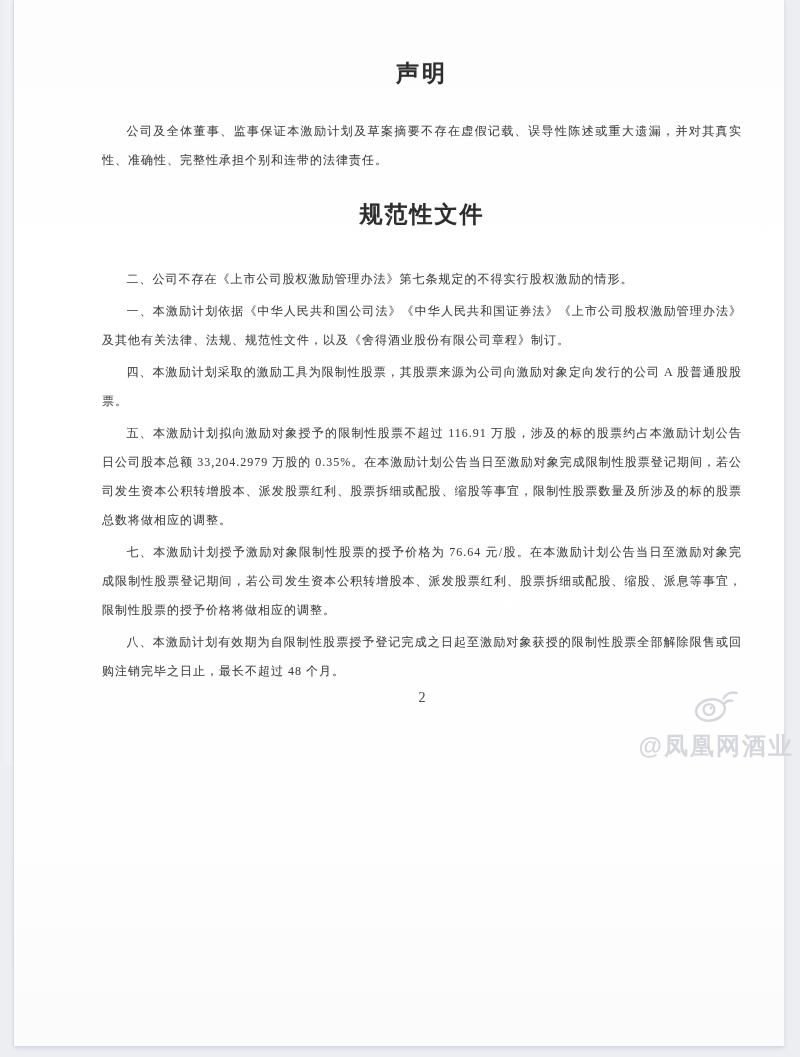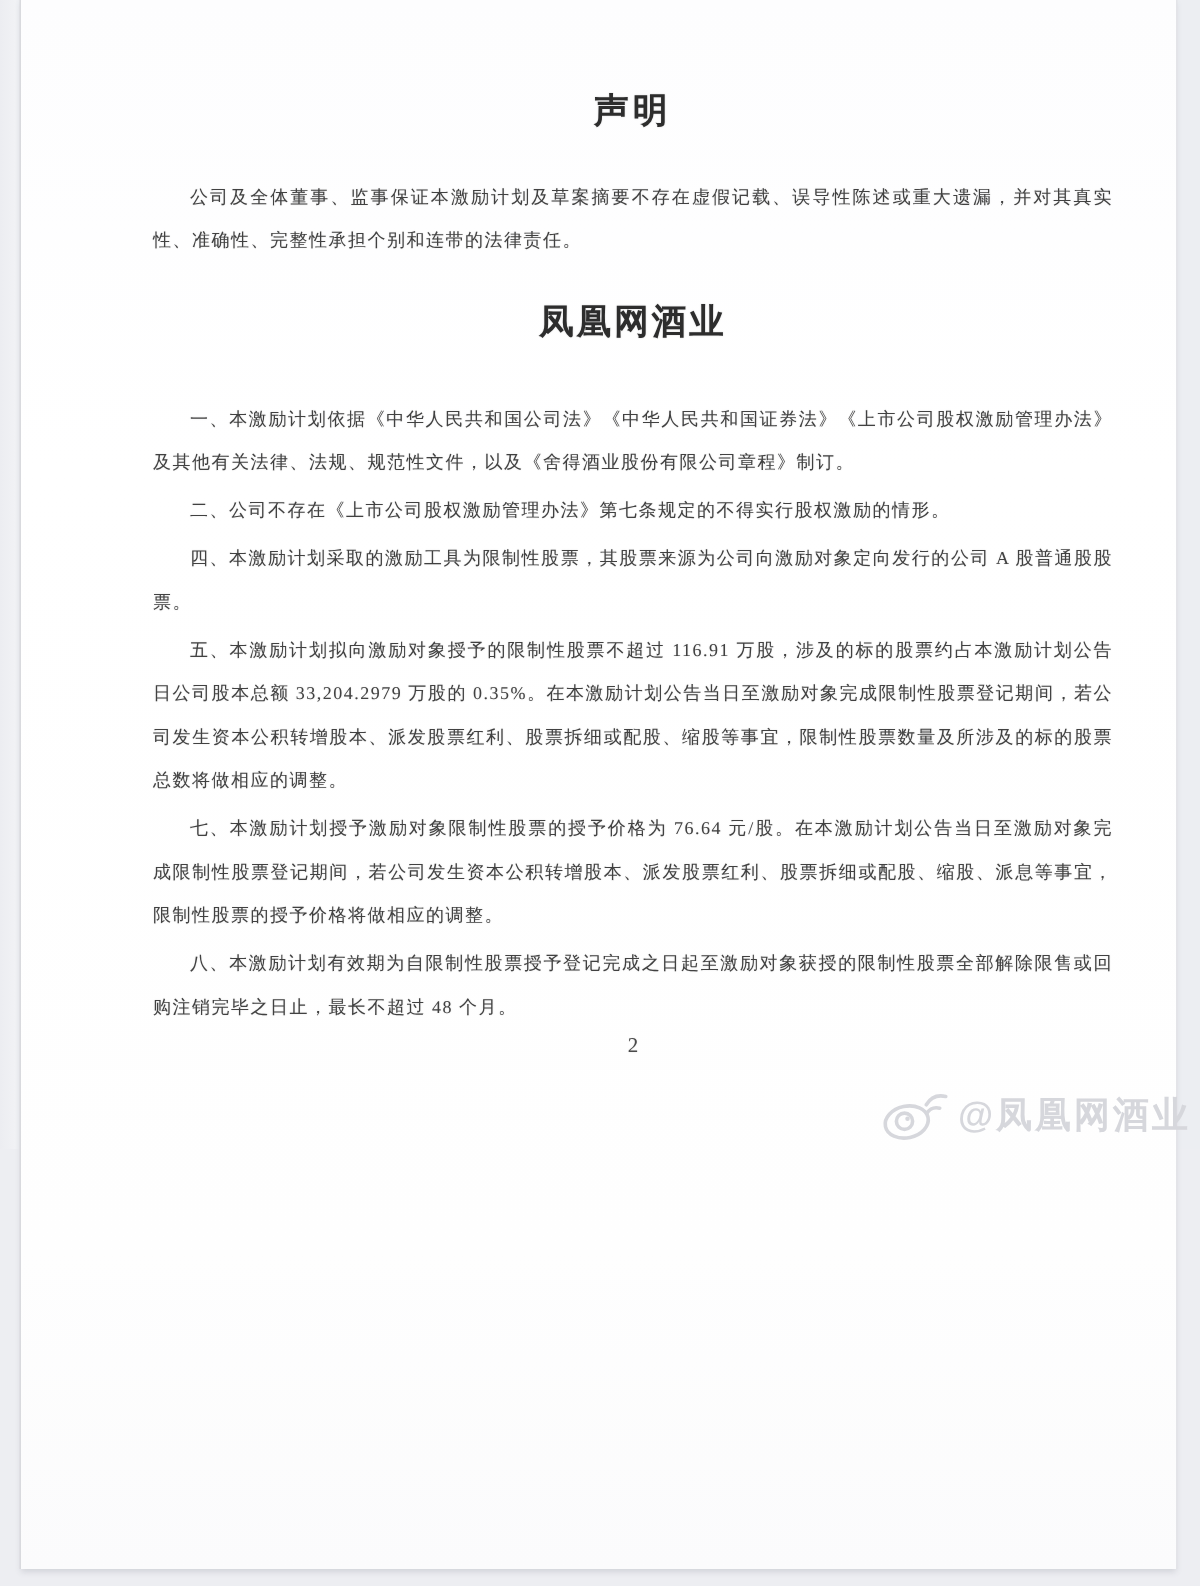--- a/index.html
+++ b/index.html
@@ -60,37 +60,38 @@
     text-shadow:0 0 1px rgba(80,80,80,.2);
   }
   
   .watermark{
     position:absolute;right:6px;bottom:4px;
     display:flex;align-items:center;gap:6px;
     color:var(--wm);
     font-family:"Liberation Sans","DejaVu Sans",sans-serif;
     font-weight:bold;font-size:24px;letter-spacing:2px;
     user-select:none;
+    flex-direction:column;
   }
   .watermark svg{display:block;}
 </style>
 </head>
 <body>
 
 <div class="stage">
   <div class="page">
 
     <h1 class="doc-title">声明</h1>
 
     <p class="para declaration">公司及全体董事、监事保证本激励计划及草案摘要不存在虚假记载、误导性陈述或重大遗漏，并对其真实性、准确性、完整性承担个别和连带的法律责任。</p>
 
-    <h2 class="section-title">凤凰网酒业</h2>
+    <h2 class="section-title">规范性文件</h2>
 
+    <p class="para">二、公司不存在《上市公司股权激励管理办法》第七条规定的不得实行股权激励的情形。</p>
     <p class="para">一、本激励计划依据《中华人民共和国公司法》《中华人民共和国证券法》《上市公司股权激励管理办法》及其他有关法律、法规、规范性文件，以及《舍得酒业股份有限公司章程》制订。</p>
-    <p class="para">二、公司不存在《上市公司股权激励管理办法》第七条规定的不得实行股权激励的情形。</p>
     <p class="para">四、本激励计划采取的激励工具为限制性股票，其股票来源为公司向激励对象定向发行的公司 A 股普通股股票。</p>
     <p class="para">五、本激励计划拟向激励对象授予的限制性股票不超过 116.91 万股，涉及的标的股票约占本激励计划公告日公司股本总额 33,204.2979 万股的 0.35%。在本激励计划公告当日至激励对象完成限制性股票登记期间，若公司发生资本公积转增股本、派发股票红利、股票拆细或配股、缩股等事宜，限制性股票数量及所涉及的标的股票总数将做相应的调整。</p>
     <p class="para">七、本激励计划授予激励对象限制性股票的授予价格为 76.64 元/股。在本激励计划公告当日至激励对象完成限制性股票登记期间，若公司发生资本公积转增股本、派发股票红利、股票拆细或配股、缩股、派息等事宜，限制性股票的授予价格将做相应的调整。</p>
     <p class="para">八、本激励计划有效期为自限制性股票授予登记完成之日起至激励对象获授的限制性股票全部解除限售或回购注销完毕之日止，最长不超过 48 个月。</p>
 
     <p class="page-number">2</p>
   </div>
 
   <div class="watermark">
     <span>

